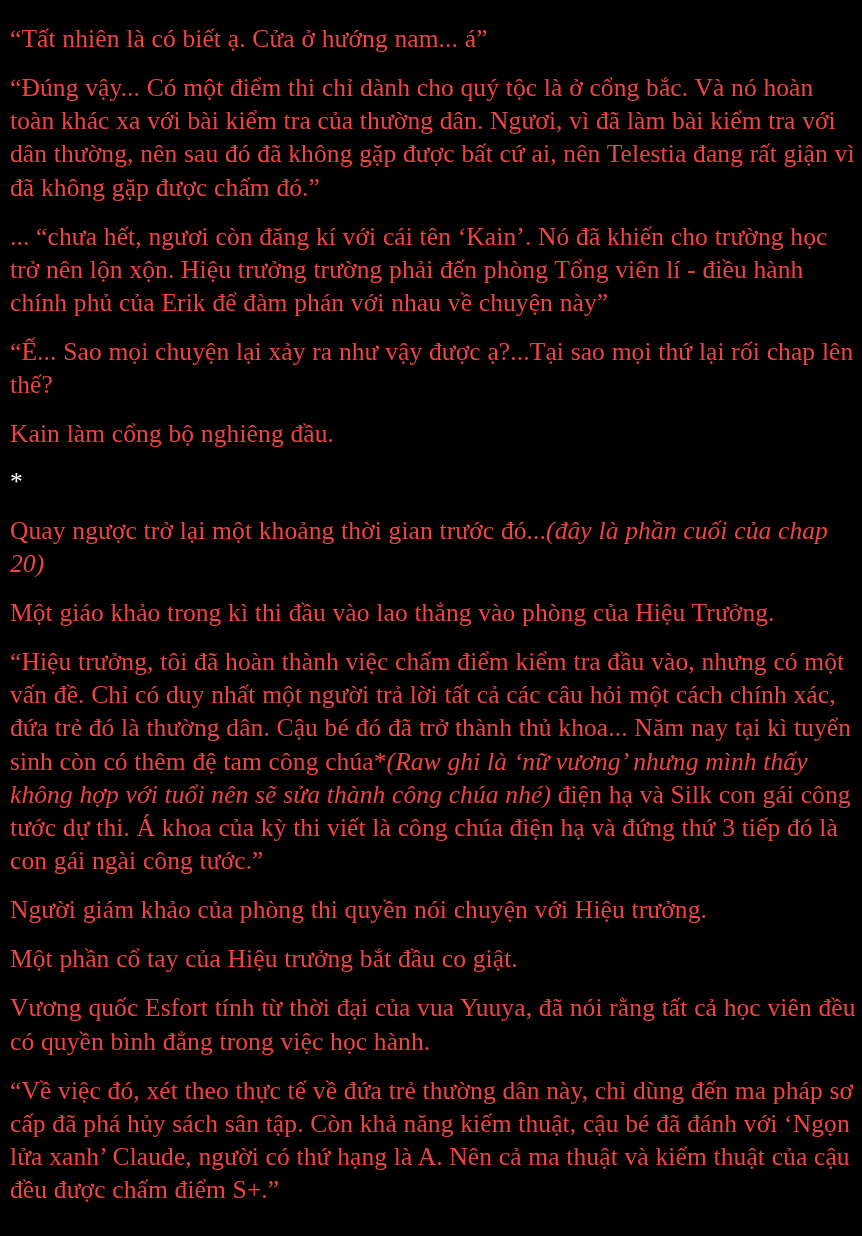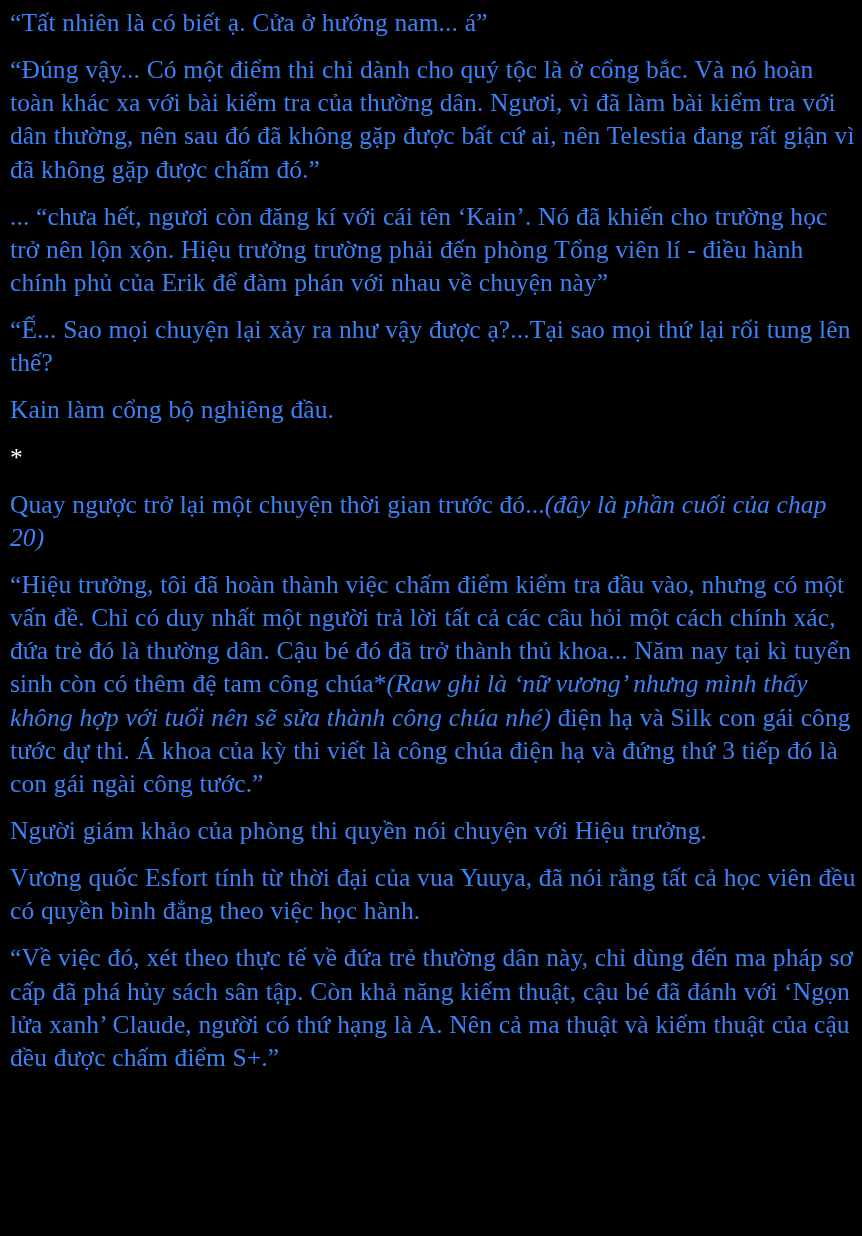--- a/index.html
+++ b/index.html
@@ -16,22 +16,22 @@
   .page {
     width: 862px;
     min-height: 1236px;
     box-sizing: border-box;
     padding: 6px 6px 6px 10px;
     background: #000000;
   }
   .para {
     font-size: 25.5px;
     line-height: 1.30;
-    margin: 0 0 14px 0;
-    color: #3b82f6;
+    margin: 16px 0 14px 0;
+    color: #ef4444;
     text-align: left;
     letter-spacing: 0.1px;
     word-spacing: 0.2px;
   }
   .para:last-child {
     margin-bottom: 0;
   }
   .star {
     font-size: 25.5px;
     line-height: 1.30;
@@ -46,32 +46,34 @@
 <body>
 
 <div class="page">
 
   <p class="para">“Tất nhiên là có biết ạ. Cửa ở hướng nam... á”</p>
 
   <p class="para">“Đúng vậy... Có một điểm thi chỉ dành cho quý tộc là ở cổng bắc. Và nó hoàn toàn khác xa với bài kiểm tra của thường dân. Ngươi, vì đã làm bài kiểm tra với dân thường, nên sau đó đã không gặp được bất cứ ai, nên Telestia đang rất giận vì đã không gặp được chấm đó.”</p>
 
   <p class="para">... “chưa hết, ngươi còn đăng kí với cái tên ‘Kain’. Nó đã khiến cho trường học trở nên lộn xộn. Hiệu trưởng trường phải đến phòng Tổng viên lí - điều hành chính phủ của Erik để đàm phán với nhau về chuyện này”</p>
 
-  <p class="para">“Ế... Sao mọi chuyện lại xảy ra như vậy được ạ?...Tại sao mọi thứ lại rối tung lên thế?</p>
+  <p class="para">“Ế... Sao mọi chuyện lại xảy ra như vậy được ạ?...Tại sao mọi thứ lại rối chap lên thế?</p>
 
   <p class="para">Kain làm cổng bộ nghiêng đầu.</p>
 
   <p class="star">*</p>
 
-  <p class="para"><span>Quay ngược trở lại một chuyện thời gian trước đó...</span><span class="ital">(đây là phần cuối của chap 20)</span></p>
+  <p class="para"><span>Quay ngược trở lại một khoảng thời gian trước đó...</span><span class="ital">(đây là phần cuối của chap 20)</span></p>
 
+  <p class="para">Một giáo khảo trong kì thi đầu vào lao thẳng vào phòng của Hiệu Trưởng.</p>
 
   <p class="para"><span>“Hiệu trưởng, tôi đã hoàn thành việc chấm điểm kiểm tra đầu vào, nhưng có một vấn đề. Chỉ có duy nhất một người trả lời tất cả các câu hỏi một cách chính xác, đứa trẻ đó là thường dân. Cậu bé đó đã trở thành thủ khoa... Năm nay tại kì tuyển sinh còn có thêm đệ tam công chúa*</span><span class="ital">(Raw ghi là ‘nữ vương’ nhưng mình thấy không hợp với tuổi nên sẽ sửa thành công chúa nhé)</span><span> điện hạ và Silk con gái công tước dự thi. Á khoa của kỳ thi viết là công chúa điện hạ và đứng thứ 3 tiếp đó là con gái ngài công tước.”</span></p>
 
   <p class="para">Người giám khảo của phòng thi quyền nói chuyện với Hiệu trưởng.</p>
 
+  <p class="para">Một phần cổ tay của Hiệu trưởng bắt đầu co giật.</p>
 
 
-  <p class="para">Vương quốc Esfort tính từ thời đại của vua Yuuya, đã nói rằng tất cả học viên đều có quyền bình đẳng theo việc học hành.</p>
+  <p class="para">Vương quốc Esfort tính từ thời đại của vua Yuuya, đã nói rằng tất cả học viên đều có quyền bình đẳng trong việc học hành.</p>
 
   <p class="para">“Về việc đó, xét theo thực tế về đứa trẻ thường dân này, chỉ dùng đến ma pháp sơ cấp đã phá hủy sách sân tập. Còn khả năng kiếm thuật, cậu bé đã đánh với ‘Ngọn lửa xanh’ Claude, người có thứ hạng là A. Nên cả ma thuật và kiếm thuật của cậu đều được chấm điểm S+.”</p>
 
 </div>
 
 </body></html>

